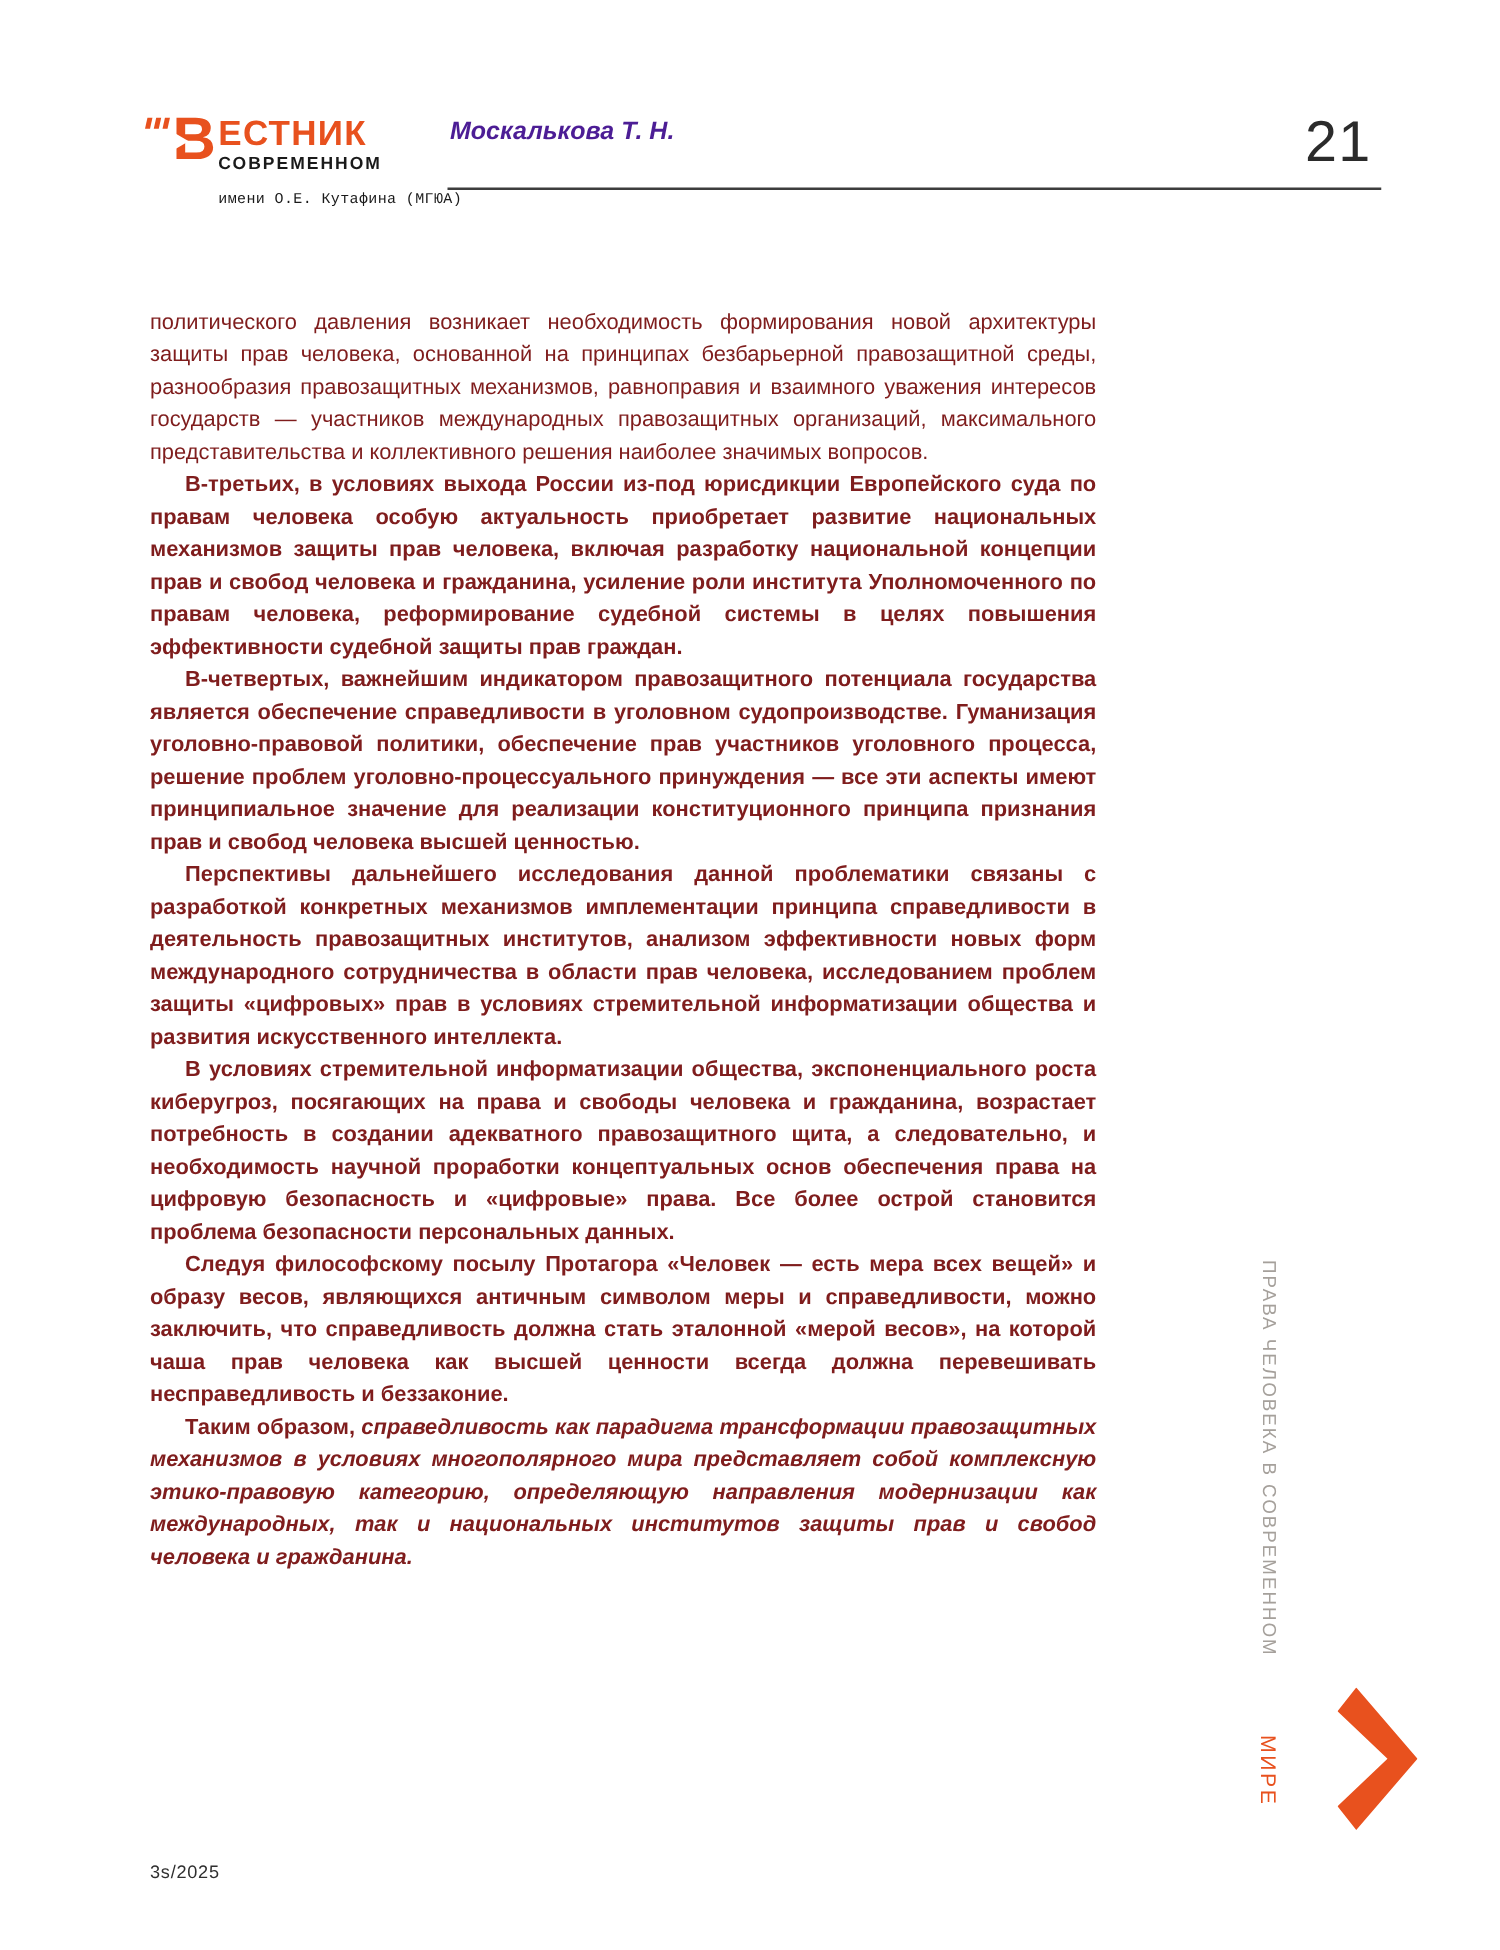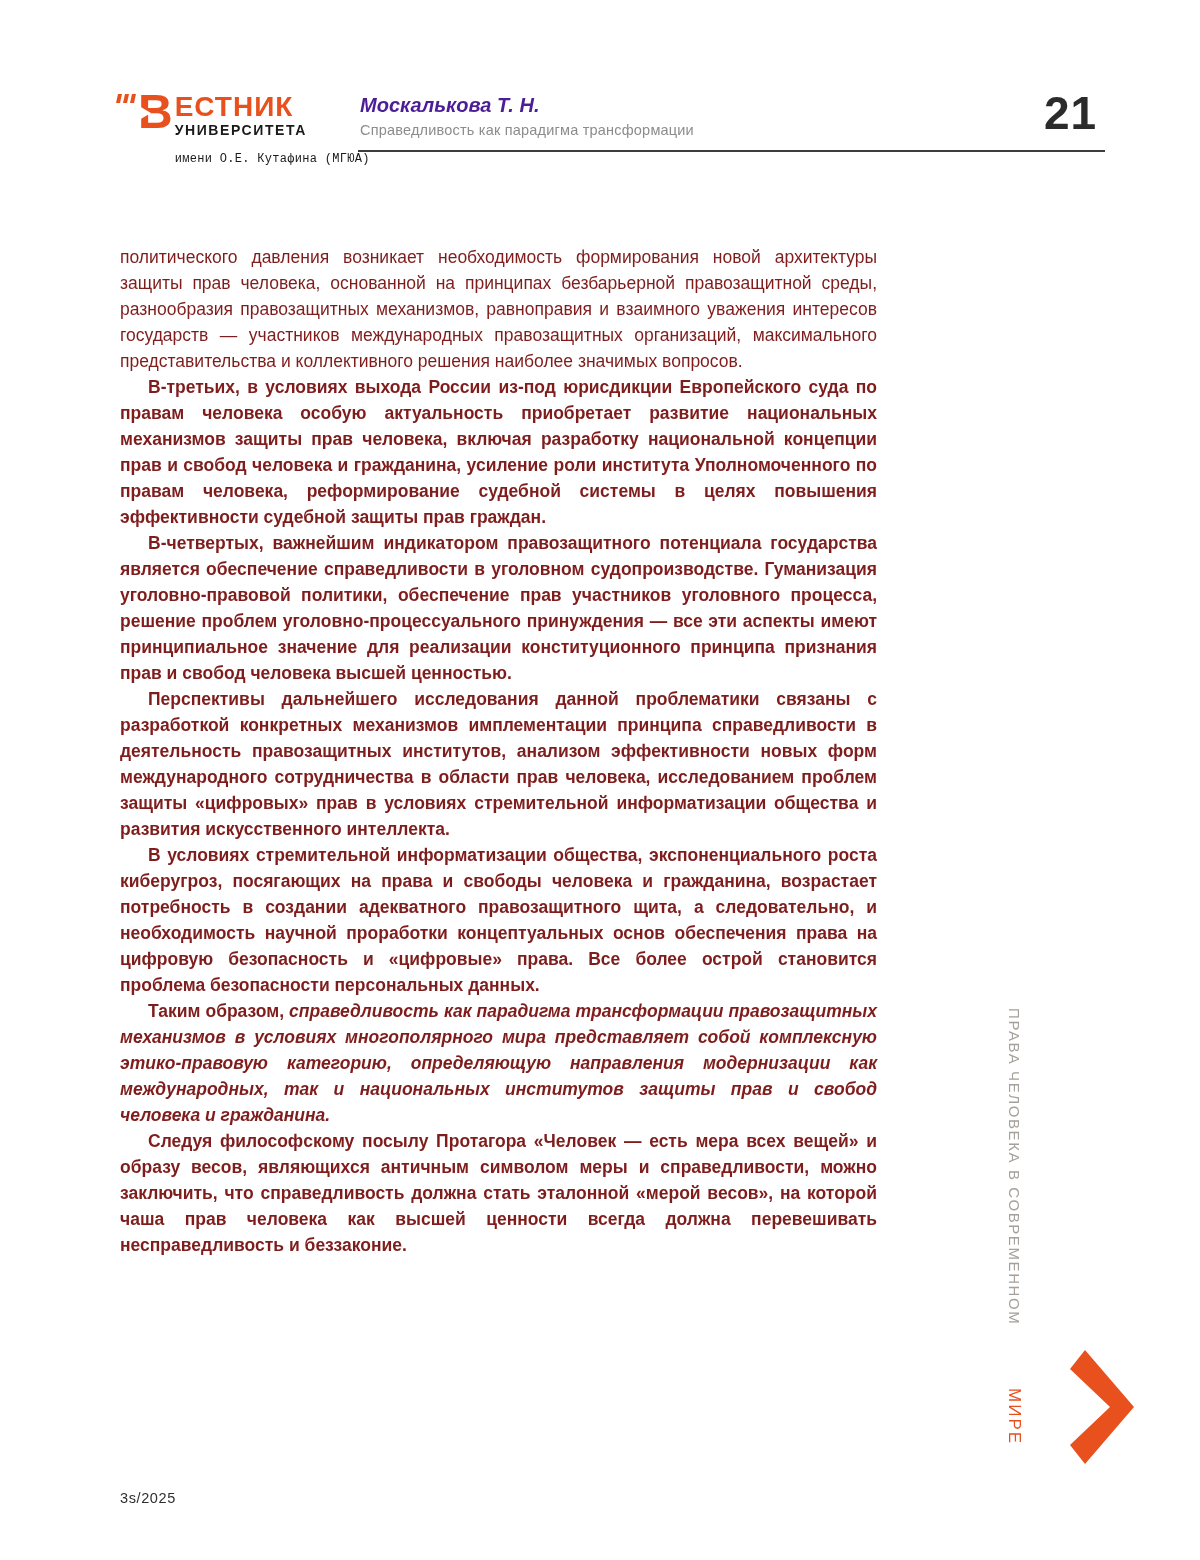--- a/index.html
+++ b/index.html
@@ -81,21 +81,21 @@
     color: #8c8c8c;
     line-height: 18.5px;
     letter-spacing: 0.2px;
   }
 
   .pagenum {
     position: absolute;
     left: 1044px;
     top: 86px;
     font-size: 46px;
-    font-weight: 700;
+    font-weight: 400;
     color: #2b2b2b;
     letter-spacing: 1px;
   }
 
   .header-rule {
     position: absolute;
     left: 358px;
     top: 150px;
     width: 747px;
     height: 2px;
@@ -171,42 +171,41 @@
           <polygon points="2,0 6,0 4,9 0,9"></polygon>
           <polygon points="9,0 13,0 11,9 7,9"></polygon>
           <polygon points="16,0 20,0 18,9 14,9"></polygon>
         </g>
       </svg>
       <div class="logo-v-wrap">
         <span class="logo-v">В</span>
       </div>
       <div class="logo-col">
         <div class="logo-vestnik">ЕСТНИК</div>
-        <div class="logo-univ">УНИВЕРСИТЕТА</div>
+        <div class="logo-univ">СОВРЕМЕННОМ</div>
         <div class="logo-sub">имени О.Е. Кутафина (МГЮА)</div>
       </div>
     </div>
 
     <div class="byline">
       <div class="author">Москалькова Т. Н.</div>
-      <div class="title-line">Справедливость как парадигма трансформации</div>
     </div>
 
     <div class="pagenum">21</div>
     <div class="header-rule"></div>
   </header>
 
   <main class="article">
       <p class="para"><span>политического давления возникает необходимость формирования новой архитектуры защиты прав человека, основанной на принципах безбарьерной правозащитной среды, разнообразия правозащитных механизмов, равноправия и взаимного уважения интересов государств — участников международных правозащитных организаций, максимального представительства и коллективного решения наиболее значимых вопросов.</span></p>
       <p class="para indent"><span>В-третьих, в условиях выхода России из-под юрисдикции Европейского суда по правам человека особую актуальность приобретает развитие национальных механизмов защиты прав человека, включая разработку национальной концепции прав и свобод человека и гражданина, усиление роли института Уполномоченного по правам человека, реформирование судебной системы в целях повышения эффективности судебной защиты прав граждан.</span></p>
       <p class="para indent"><span>В-четвертых, важнейшим индикатором правозащитного потенциала государства является обеспечение справедливости в уголовном судопроизводстве. Гуманизация уголовно-правовой политики, обеспечение прав участников уголовного процесса, решение проблем уголовно-процессуального принуждения — все эти аспекты имеют принципиальное значение для реализации конституционного принципа признания прав и свобод человека высшей ценностью.</span></p>
       <p class="para indent"><span>Перспективы дальнейшего исследования данной проблематики связаны с разработкой конкретных механизмов имплементации принципа справедливости в деятельность правозащитных институтов, анализом эффективности новых форм международного сотрудничества в области прав человека, исследованием проблем защиты «цифровых» прав в условиях стремительной информатизации общества и развития искусственного интеллекта.</span></p>
       <p class="para indent"><span>В условиях стремительной информатизации общества, экспоненциального роста киберугроз, посягающих на права и свободы человека и гражданина, возрастает потребность в создании адекватного правозащитного щита, а следовательно, и необходимость научной проработки концептуальных основ обеспечения права на цифровую безопасность и «цифровые» права. Все более острой становится проблема безопасности персональных данных.</span></p>
+      <p class="para indent"><span>Следуя философскому посылу Протагора «Человек — есть мера всех вещей» и образу весов, являющихся античным символом меры и справедливости, можно заключить, что справедливость должна стать эталонной «мерой весов», на которой чаша прав человека как высшей ценности всегда должна перевешивать несправедливость и беззаконие.</span></p>
       <p class="para indent"><span>Таким образом, </span><span class="it">справедливость как парадигма трансформации правозащитных механизмов в условиях многополярного мира представляет собой комплексную этико-правовую категорию, определяющую направления модернизации как международных, так и национальных институтов защиты прав и свобод человека и гражданина.</span></p>
-      <p class="para indent"><span>Следуя философскому посылу Протагора «Человек — есть мера всех вещей» и образу весов, являющихся античным символом меры и справедливости, можно заключить, что справедливость должна стать эталонной «мерой весов», на которой чаша прав человека как высшей ценности всегда должна перевешивать несправедливость и беззаконие.</span></p>
     </main>
 
   <aside>
     <div class="rubric-top">ПРАВА ЧЕЛОВЕКА В СОВРЕМЕННОМ</div>
     <div class="rubric-bottom">МИРЕ</div>
     <svg class="brand-arrow" width="64" height="114" viewBox="0 0 64 114">
       <polygon fill="#E8511E" points="0,19 40,57 0,95 15,114 64,57 15,0"></polygon>
     </svg>
   </aside>
 

